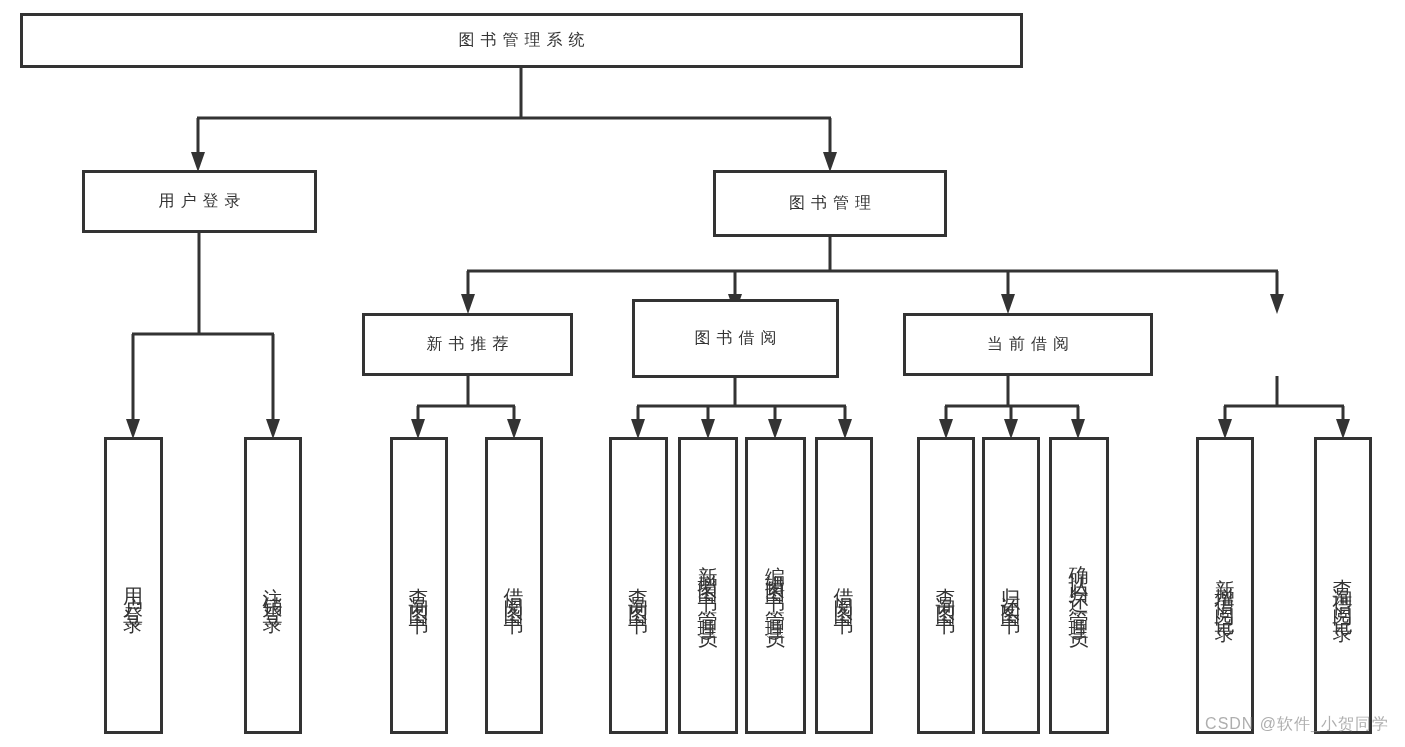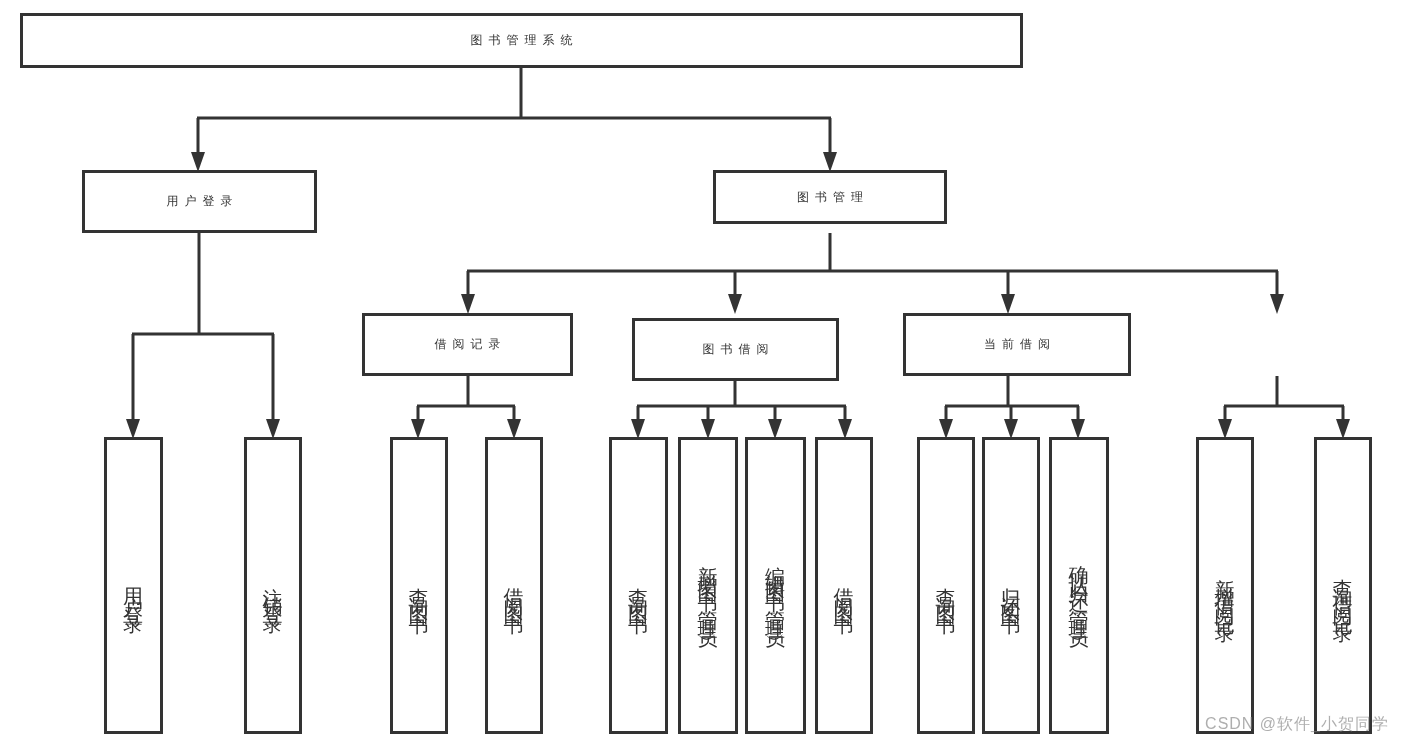--- a/index.html
+++ b/index.html
@@ -14,21 +14,21 @@
   .box{
     position:absolute;
     background:#ffffff;
     border:3px solid #333333;
     box-sizing:border-box;
     color:#333333;
     z-index:2;
   }
   .box.h{
     display:flex;align-items:center;justify-content:center;
-    font-size:12px;letter-spacing:6px;text-indent:6px;
+    font-size:16px;letter-spacing:6px;text-indent:6px;
     white-space:nowrap;
     text-align:center;
   }
   .box.v{
     display:flex;align-items:center;justify-content:center;
   }
   .box.v .vtext{
     writing-mode:vertical-rl;
     text-orientation:mixed;
     font-size:20px;
@@ -107,25 +107,25 @@
       <polygon points="1004,419 1018,419 1011,439"></polygon>
       <polygon points="1071,419 1085,419 1078,439"></polygon>
       <polygon points="1218,419 1232,419 1225,439"></polygon>
       <polygon points="1336,419 1350,419 1343,439"></polygon>
     </g>
   </svg>
 
   <div class="box h" style="left:20px;top:13px;width:1003px;height:55px">图书管理系统</div>
 
   <div class="box h" style="left:82px;top:170px;width:235px;height:63px">用户登录</div>
-  <div class="box h" style="left:713px;top:170px;width:234px;height:54px">图书管理</div>
+  <div class="box h" style="left:713px;top:170px;width:234px;height:67px">图书管理</div>
 
-  <div class="box h" style="left:362px;top:313px;width:211px;height:63px">借阅记录</div>
-  <div class="box h" style="left:632px;top:318px;width:207px;height:63px">图书借阅</div>
-  <div class="box h" style="left:903px;top:313px;width:228px;height:63px">当前借阅</div>
+  <div class="box h" style="left:362px;top:313px;width:211px;height:63px">新书推荐</div>
+  <div class="box h" style="left:632px;top:299px;width:207px;height:79px">图书借阅</div>
+  <div class="box h" style="left:903px;top:313px;width:250px;height:63px">当前借阅</div>
 
   <div class="box v" style="left:104px;top:437px;width:59px;height:297px">
     <span class="vtext">用户登录</span>
   </div>
   <div class="box v" style="left:244px;top:437px;width:58px;height:297px">
     <span class="vtext">注销登录</span>
   </div>
 
   <div class="box v" style="left:390px;top:437px;width:58px;height:297px">
     <span class="vtext">查询图书</span>

